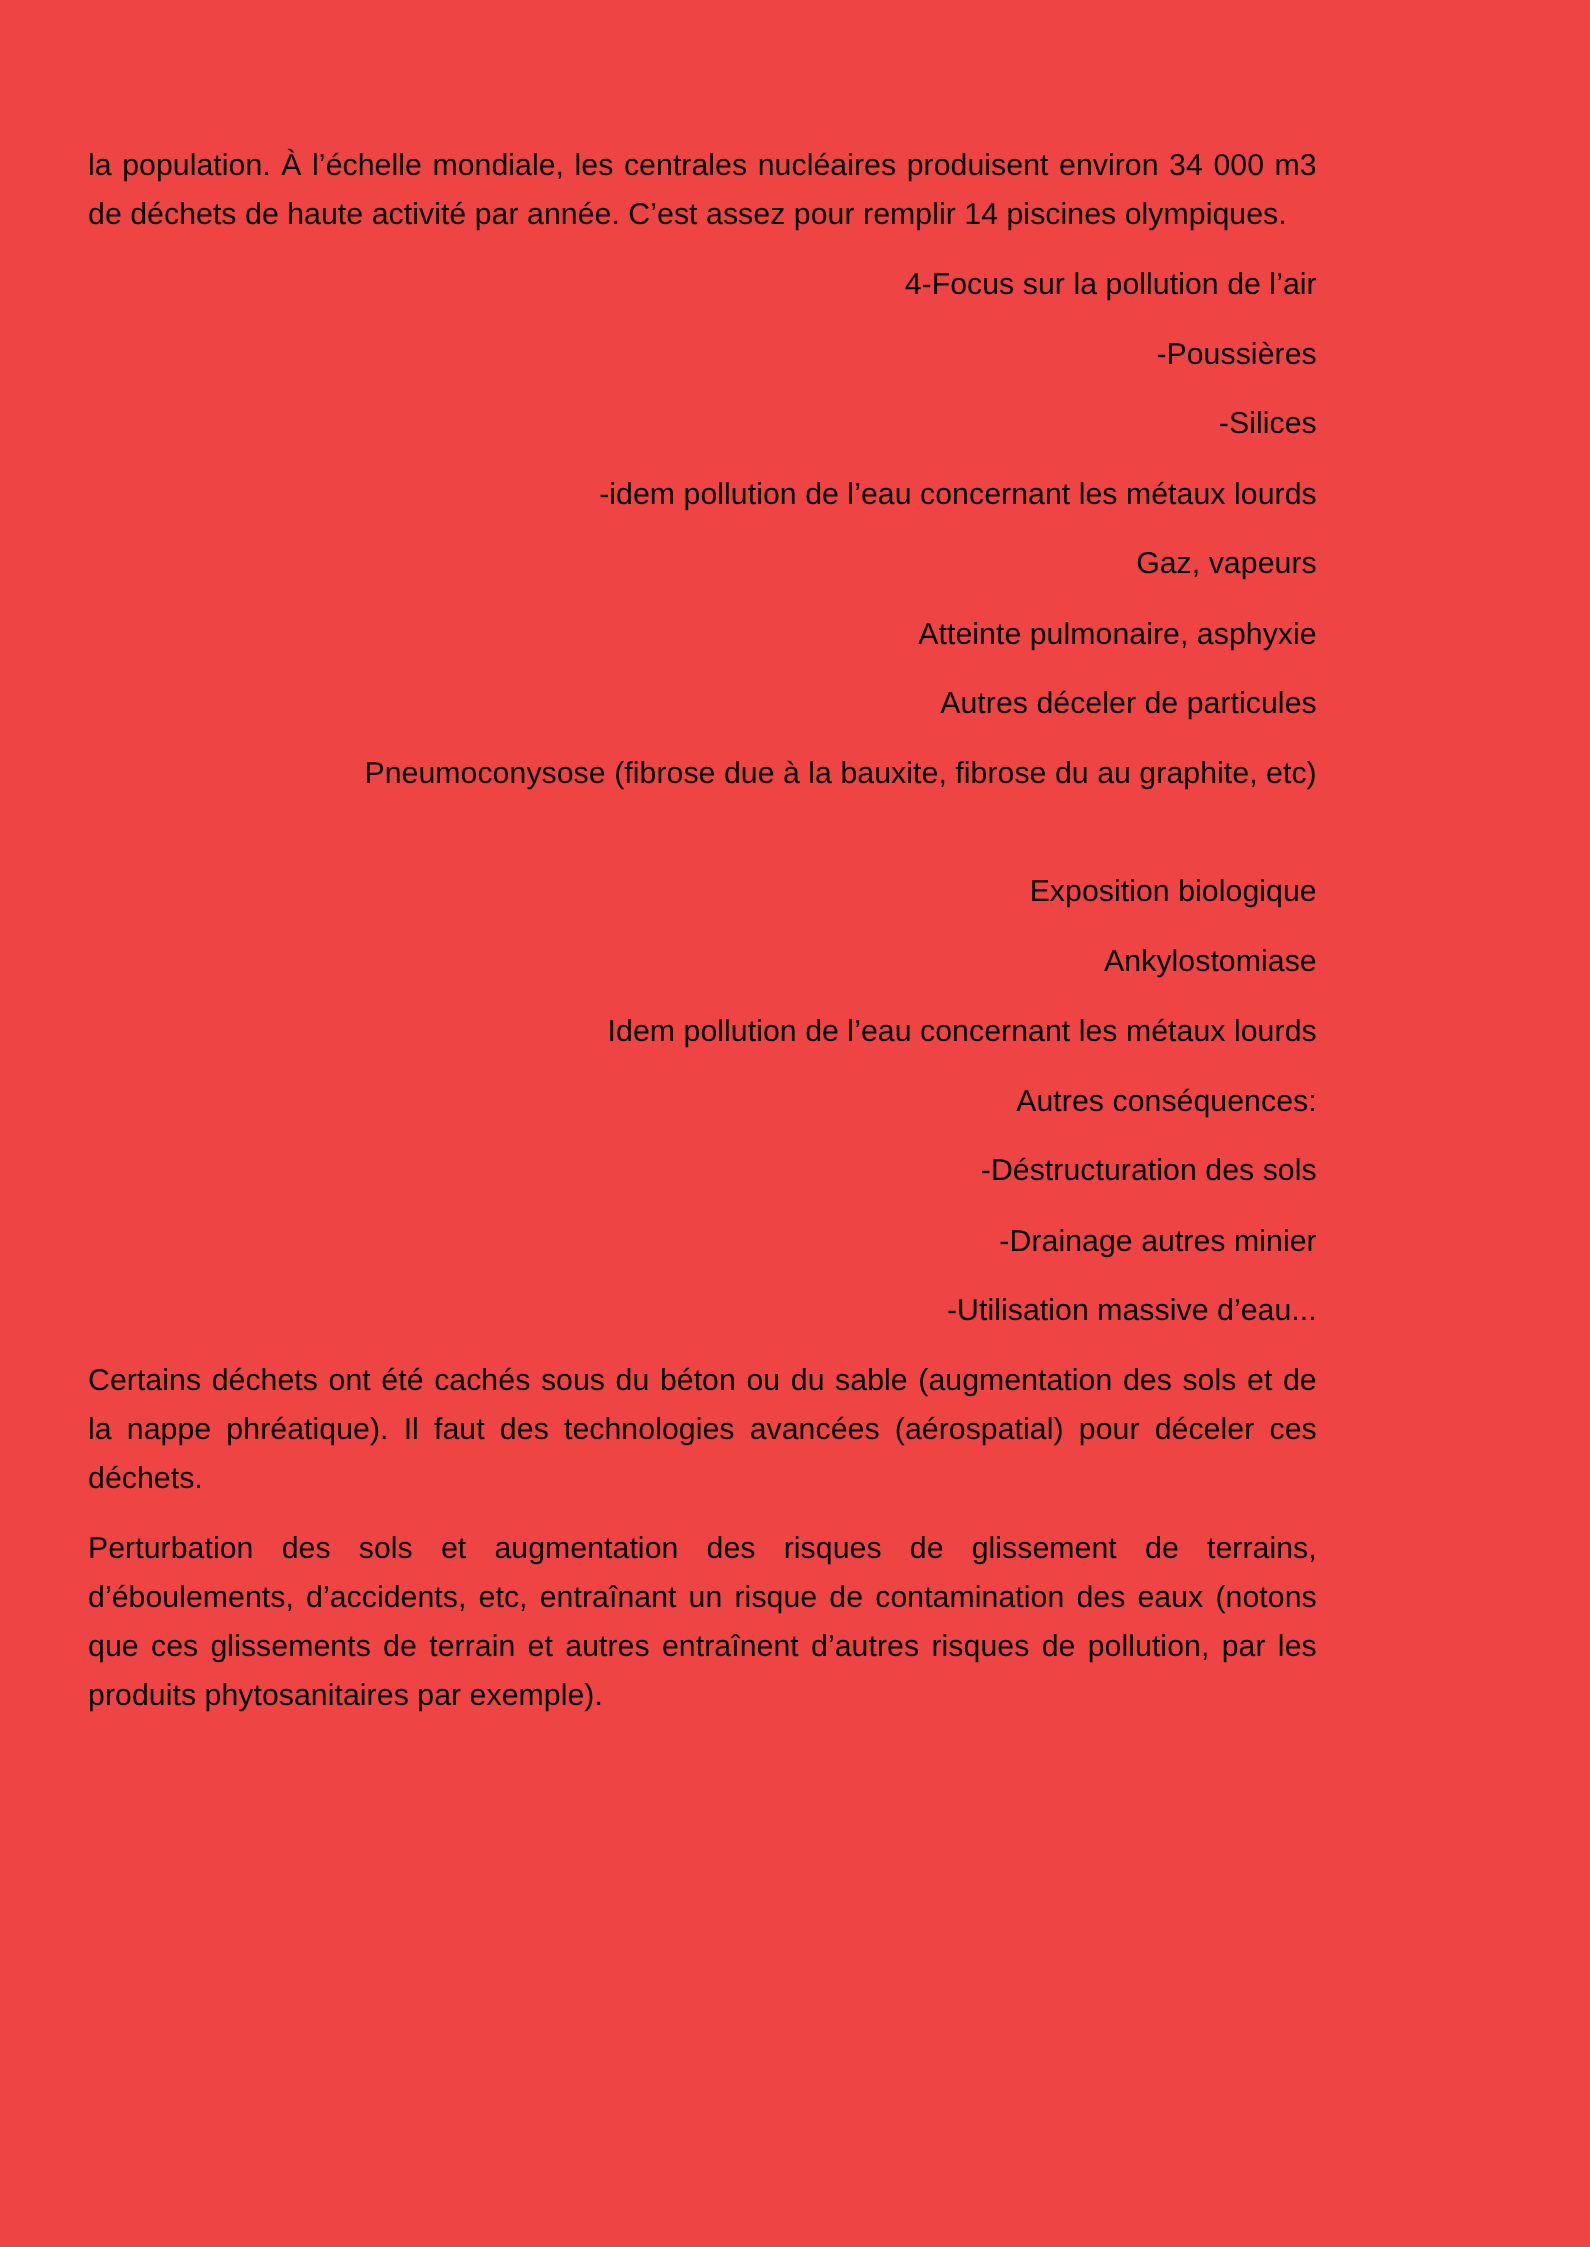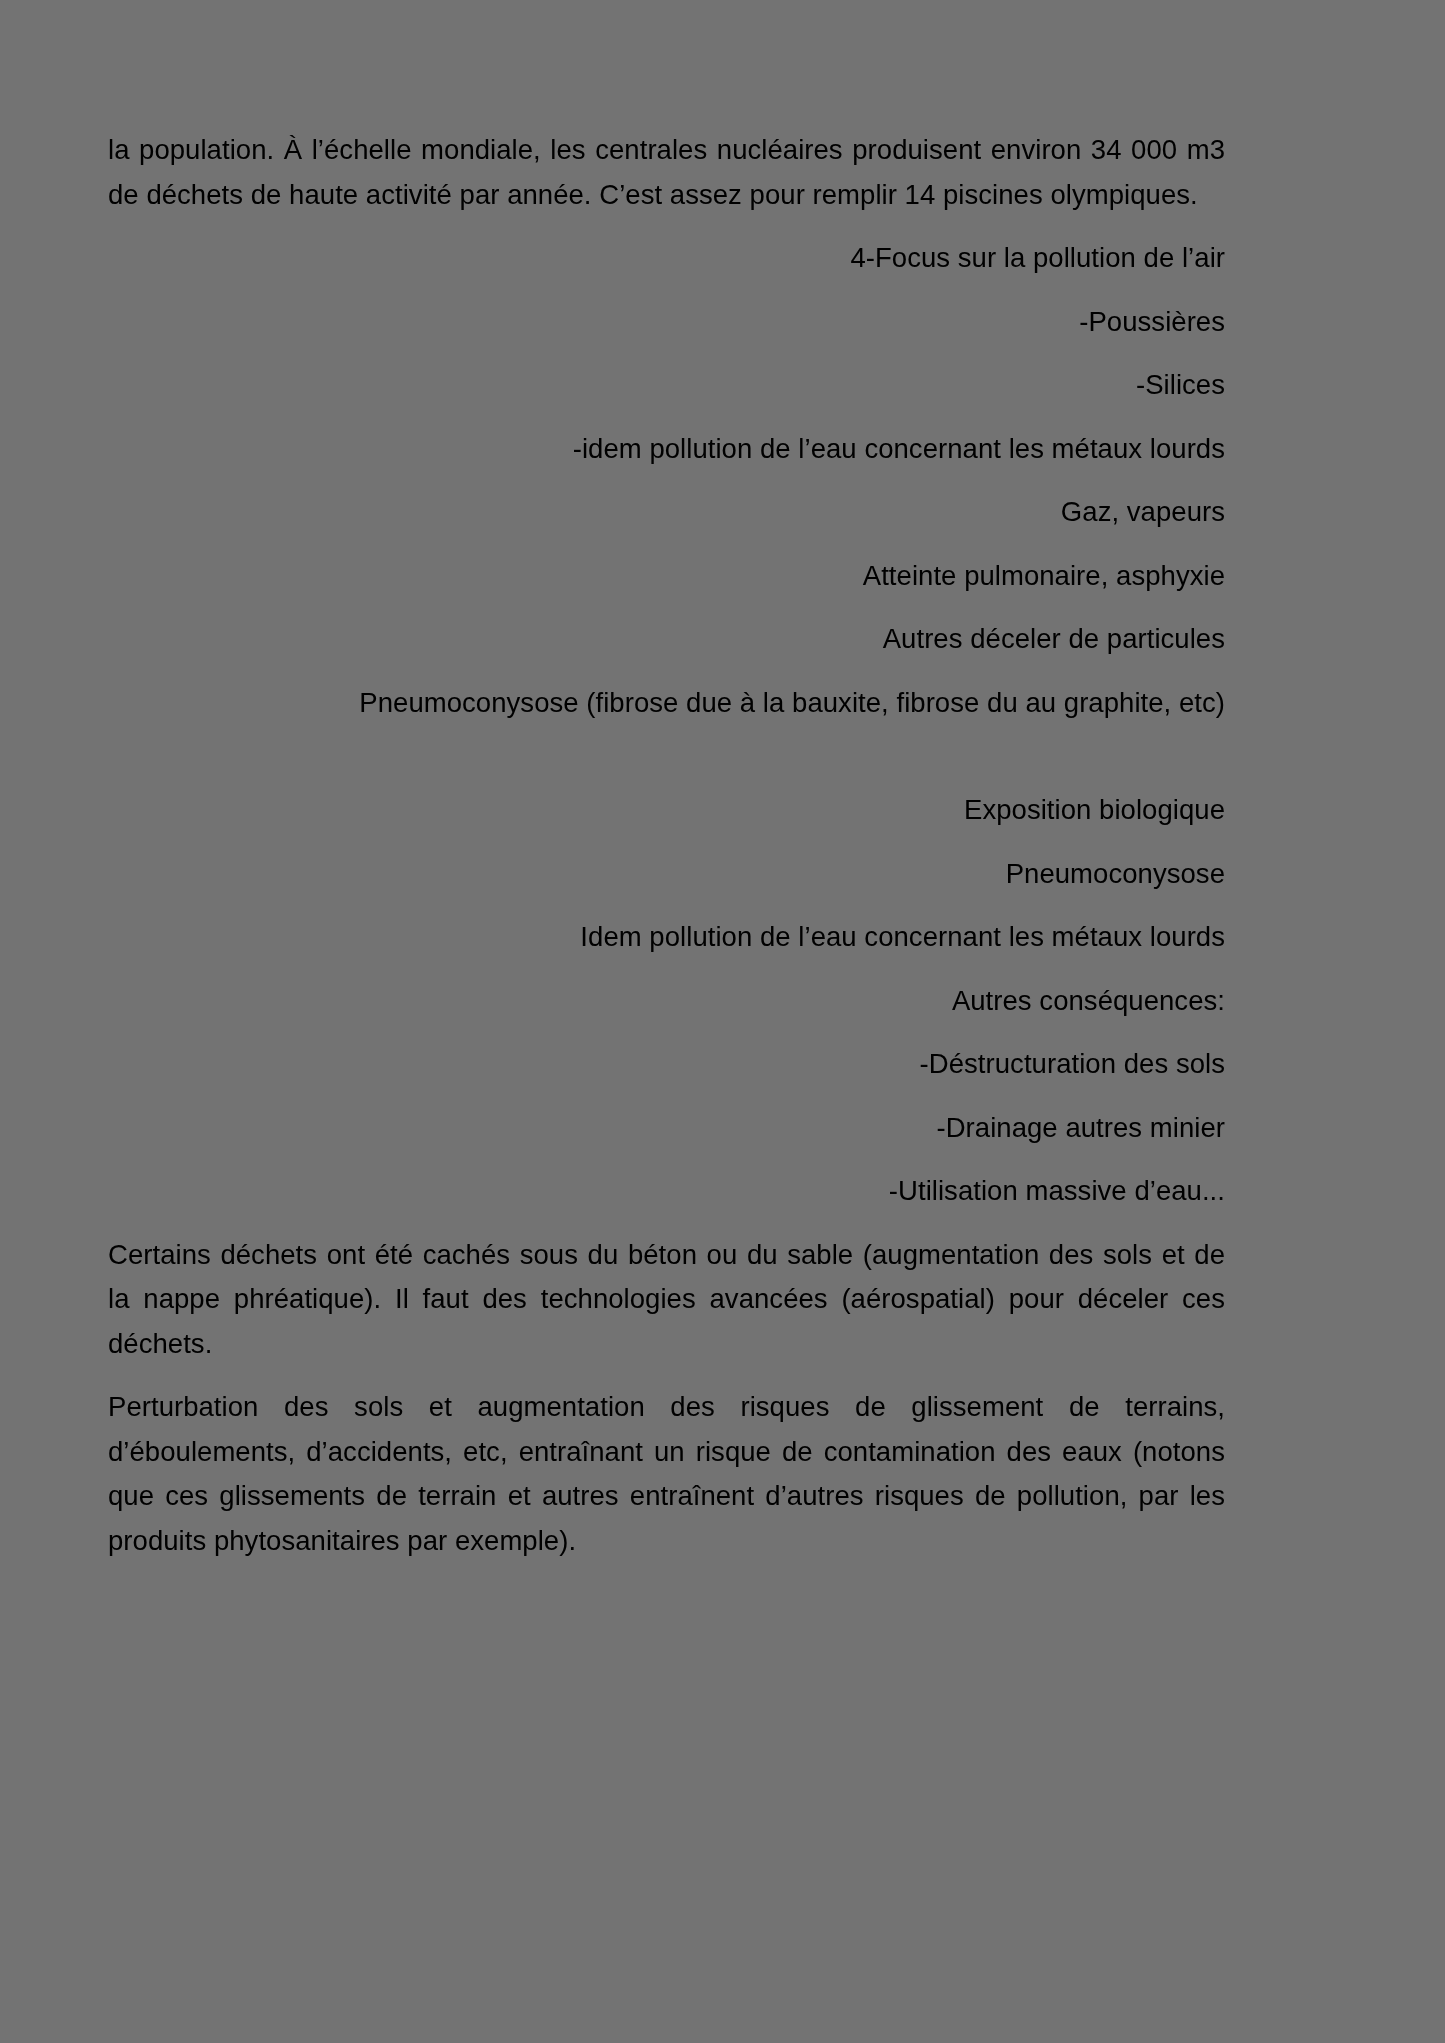--- a/index.html
+++ b/index.html
@@ -12,22 +12,22 @@
     height: 2043px;
     font-family: "Liberation Sans", sans-serif;
     color: #000000;
     -webkit-font-smoothing: antialiased;
   }
   .page {
     position: relative;
     box-sizing: border-box;
     width: 1445px;
     height: 2043px;
-    background: #737373;
-    padding: 128px 162px 120px 108px;
+    background: #ef4444;
+    padding: 128px 162px 120px 80px;
   }
   .doc-body {
     width: 1117px;
   }
   .para {
     font-size: 27.5px;
     line-height: 44.5px;
     margin: 0 0 19px 0;
     text-align: justify;
     text-justify: inter-word;
@@ -68,21 +68,21 @@
 
     <p class="line">Autres déceler de particules</p>
 
     <p class="line">Pneumoconysose (fibrose due à la bauxite, fibrose du au graphite, etc)</p>
 
     <div class="spacer"></div>
 
 
     <p class="line">Exposition biologique</p>
 
-    <p class="line">Pneumoconysose</p>
+    <p class="line">Ankylostomiase</p>
 
     <p class="line">Idem pollution de l’eau concernant les métaux lourds</p>
 
     <p class="line">Autres conséquences:</p>
 
     <p class="line">-Déstructuration des sols</p>
 
     <p class="line">-Drainage autres minier</p>
 
     <p class="line">-Utilisation massive d’eau...</p>

